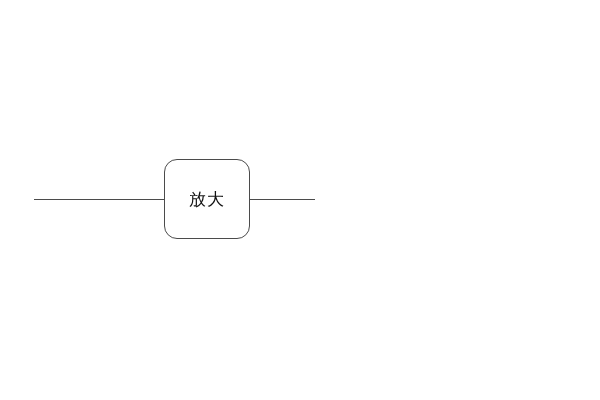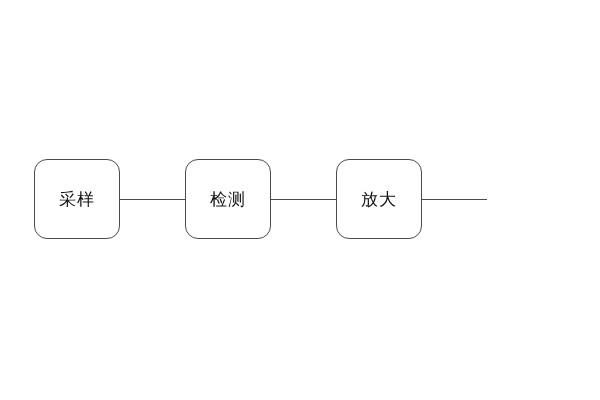--- a/index.html
+++ b/index.html
@@ -40,25 +40,19 @@
     width: 65px;
     height: 0;
     border-top: 1.8px solid #4b4b4b;
     flex: 0 0 auto;
   }
 </style>
 </head>
 <body>
 
 <div class="diagram">
-  <div class="node">
-    <span>采样</span>
-  </div>
   <div class="connector"></div>
-  <div class="node">
-    <span>检测</span>
-  </div>
   <div class="connector"></div>
   <div class="node">
     <span>放大</span>
   </div>
   <div class="connector"></div>
 </div>
 
 </body></html>

